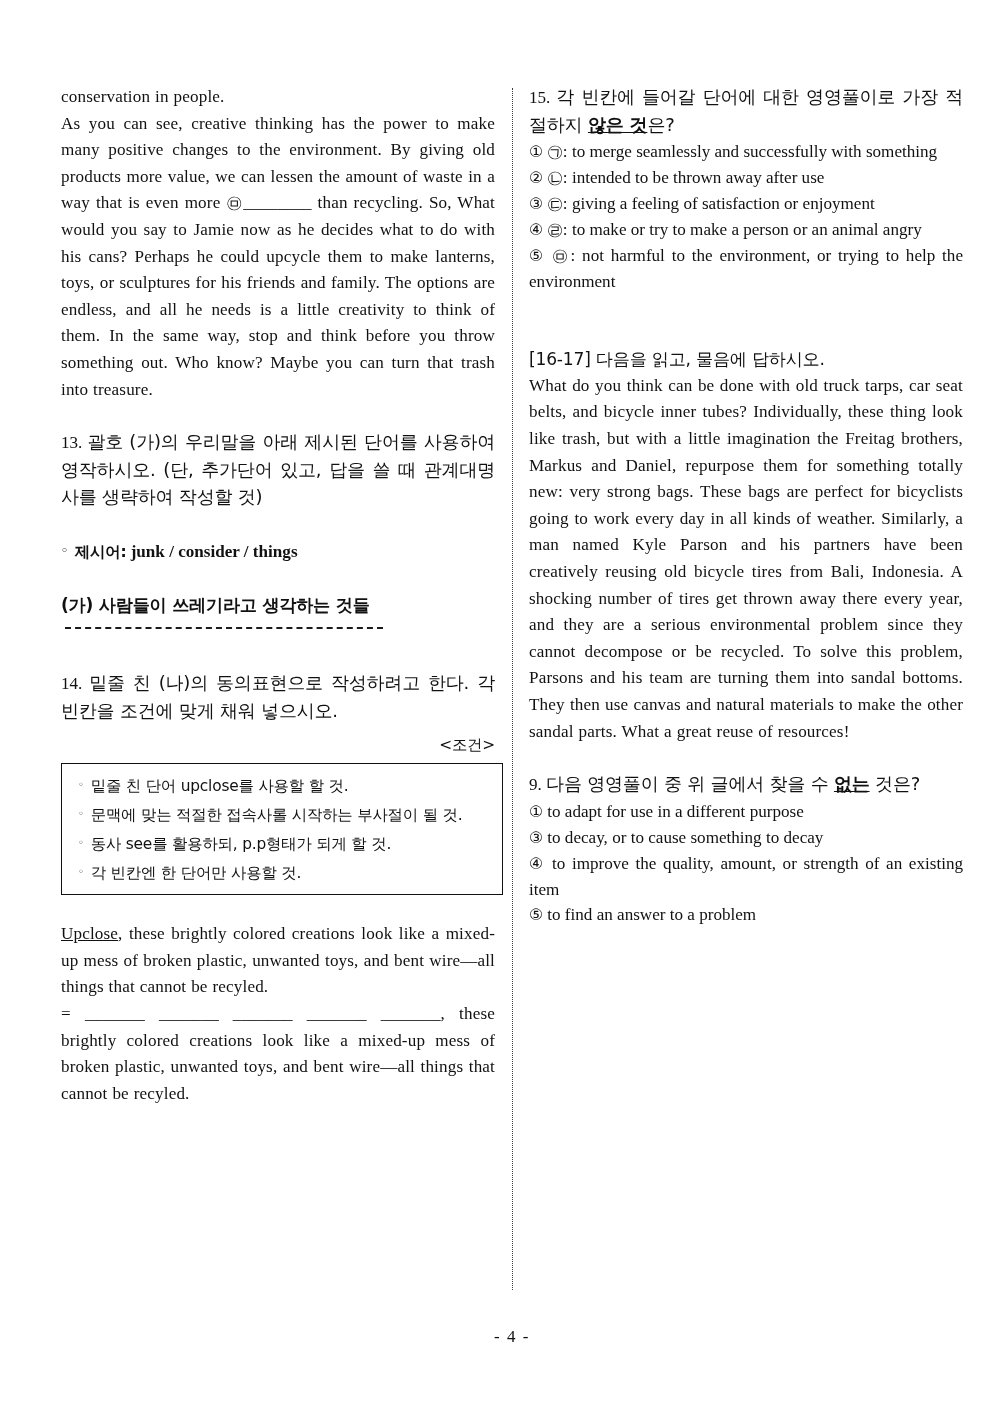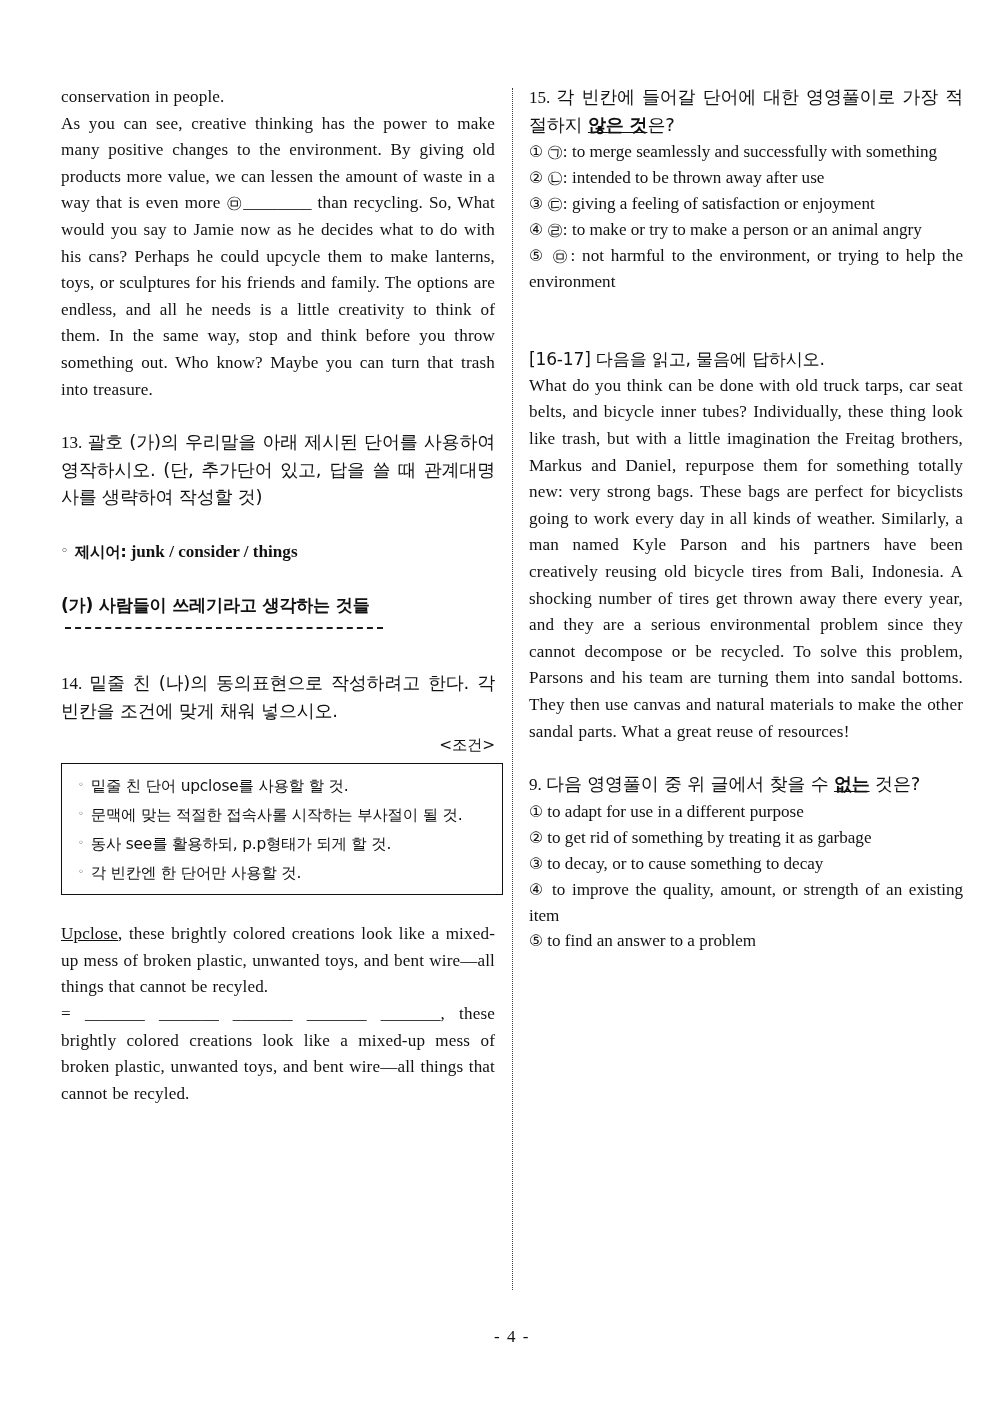--- a/index.html
+++ b/index.html
@@ -224,21 +224,20 @@
       <p class="qhead ko">[16-17] 다음을 읽고, 물음에 답하시오.</p>
 
       <p class="para">What do you think can be done with old truck tarps, car seat belts, and bicycle inner tubes? Individually, these thing look like trash, but with a little imagination the Freitag brothers, Markus and Daniel, repurpose them for something totally new: very strong bags. These bags are perfect for bicyclists going to work every day in all kinds of weather. Similarly, a man named Kyle Parson and his partners have been creatively reusing old bicycle tires from Bali, Indonesia. A shocking number of tires get thrown away there every year, and they are a serious environmental problem since they cannot decompose or be recycled. To solve this problem, Parsons and his team are turning them into sandal bottoms. They then use canvas and natural materials to make the other sandal parts. What a great reuse of resources!</p>
 
       <div class="spacer-md"></div>
 
       <p class="qhead"><span>9.</span>&nbsp;<span class="ko">다음 영영풀이 중 위 글에서 찾을 수 </span><span class="ko bold-u">없는</span><span class="ko"> 것은?</span></p>
 
       <p class="opt"><span class="circ">①</span>&nbsp;<span>to adapt for use in a different purpose</span></p>
 
-      <p class="opt"><span class="circ">②</span>&nbsp;<span>to get rid of something by treating it as garbage</span></p>
 
       <p class="opt"><span class="circ">③</span>&nbsp;<span>to decay, or to cause something to decay</span></p>
 
       <p class="opt"><span class="circ">④</span>&nbsp;<span>to improve the quality, amount, or strength of an existing item</span></p>
 
       <p class="opt"><span class="circ">⑤</span>&nbsp;<span>to find an answer to a problem</span></p>
 
     </div>
   </div>
 

